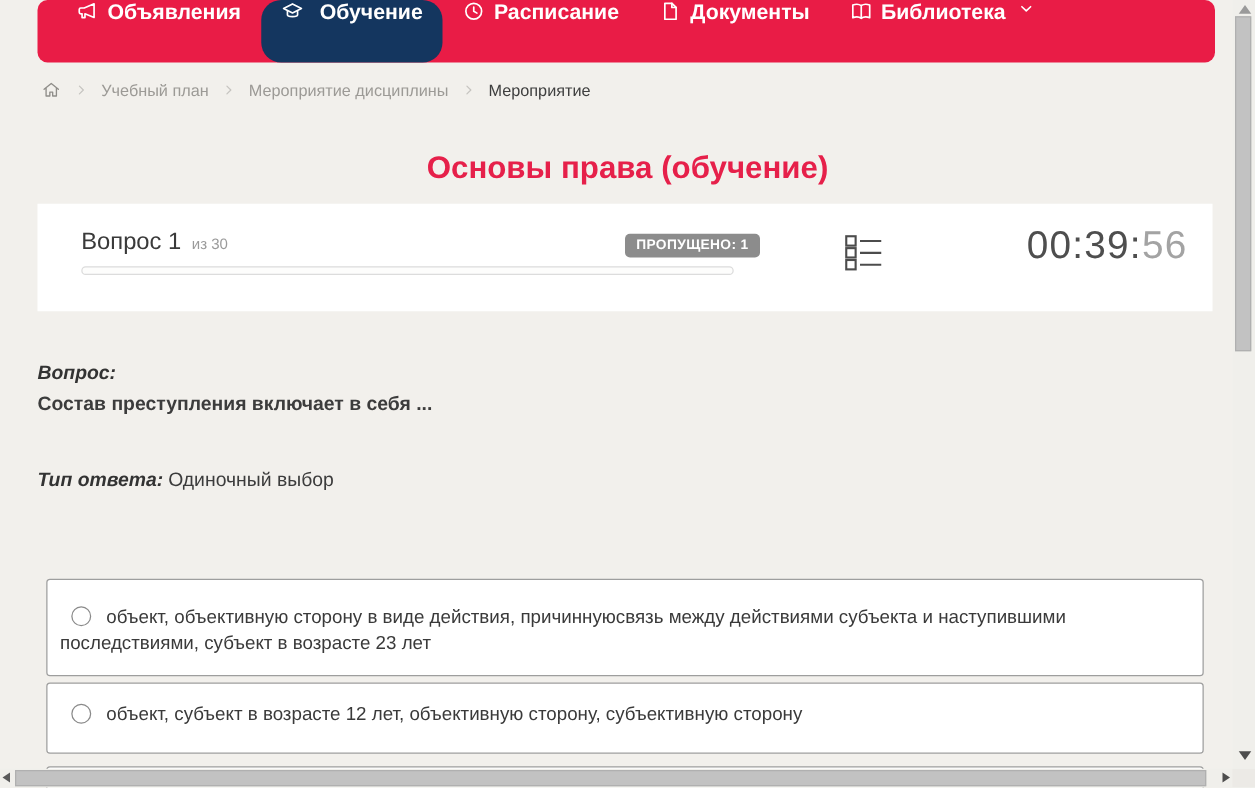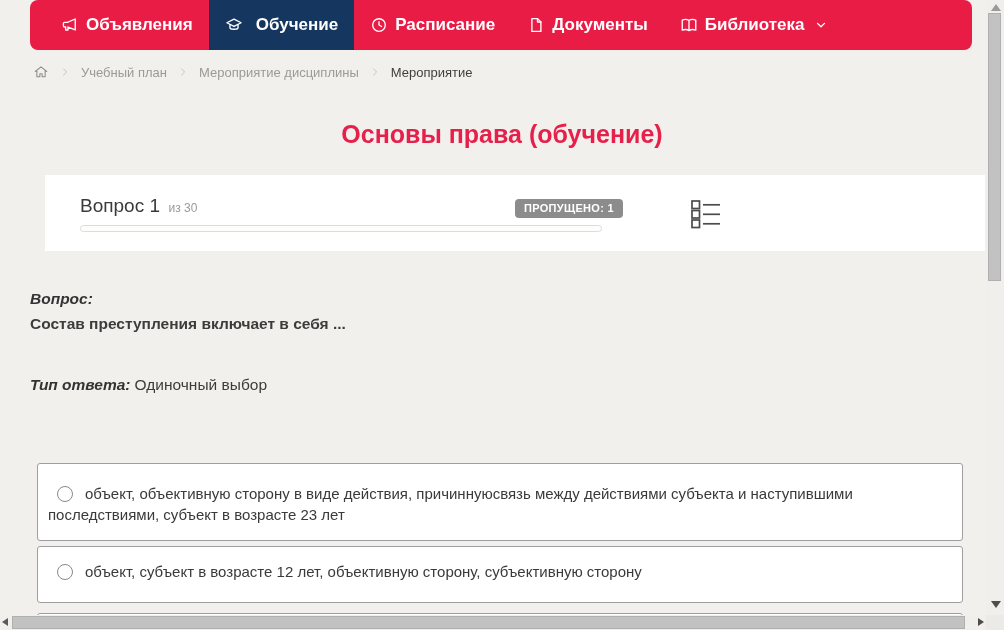--- a/index.html
+++ b/index.html
@@ -4,45 +4,45 @@
 <style>
   * { margin:0; padding:0; box-sizing:border-box; }
   html,body { width:1004px; height:630px; }
   body { font-family:"Liberation Sans","DejaVu Sans",sans-serif; background:#f2f0ec; }
   #app { position:relative; width:1004px; height:630px; overflow:hidden; background:#f2f0ec; }
 
   
   .navbar { position:absolute; left:30px; top:0; width:942px; height:50px;
     background:var(--nav-bg,#e91c46); border-radius:8px; display:flex; align-items:stretch;
     padding-left:15px; }
-  .nav-item { display:flex; align-items:center; gap:7px; padding:8px 16px; color:#fff;
+  .nav-item { display:flex; gap:7px; padding:0 16px; color:#fff;
     font-size:17px; font-weight:bold; cursor:pointer; white-space:nowrap; }
-  .nav-item.active { background:var(--nav-active-bg,#14365f); border-radius:0;gap:13px; }
+  .nav-item.active { background:var(--nav-active-bg,#14365f); border-radius:16px;gap:13px; }
   .nav-icon { display:inline-flex; width:18px; height:18px; }
   .nav-icon svg { width:18px; height:18px; }
   .nav-caret { display:inline-flex; width:14px; height:14px; margin-left:2px; }
   .nav-caret svg { width:14px; height:14px; }
 
   
   .breadcrumb { position:absolute; left:33px; top:62px; height:20px; display:flex;
     align-items:center; gap:11px; font-size:13px; color:#9c9a96; }
   .bc-home { display:inline-flex; width:16px; height:16px; color:#8f8d89; cursor:pointer; }
   .bc-home svg { width:16px; height:16px; }
   .bc-sep { display:inline-flex; width:10px; height:10px; color:#c6c4c0; }
   .bc-sep svg { width:10px; height:10px; }
   .bc-item { cursor:pointer;text-align:center; }
   .bc-item.current { color:#3f3f3f; cursor:default; }
 
   
   .page-title { position:absolute; left:0; top:112px; width:100%; text-align:center;
     font-size:25px; font-weight:bold; color:var(--title-color,#e6204a);margin-top:8px; }
 
   
-  .quiz-card { position:absolute; left:30px; top:175px; width:940px; height:76px;
-    background:#fff;margin-left:15px; }
+  .quiz-card { position:absolute; left:30px; top:163px; width:940px; height:86px;
+    background:#fff; }
   .q-title { position:absolute; left:35px; top:20px; }
   .q-num { font-size:19px; color:#3a3a3a; }
   .q-count { font-size:12px; color:#9a9a9a; margin-left:4px; }
   .badge { position:absolute; left:470px; top:24px; background:var(--badge-bg,#8c8c8c);
     color:#fff; font-size:11px; font-weight:bold; letter-spacing:.3px;
     padding:3px 9px 4px; border-radius:4px; white-space:nowrap; }
   .progress { position:absolute; left:35px; top:50px; width:522px; height:7px;
     border:1px solid #dcdcdc; border-radius:5px; background:#fdfdfc; overflow:hidden; }
   .progress-fill { height:100%; background:#e6204a; width:0%; }
   .list-btn { position:absolute; left:646px; top:24px; width:30px; height:30px;
@@ -185,20 +185,21 @@
           <g stroke="#4c4c4c" stroke-width="1.7" fill="none">
         <rect x="1" y="2" width="7.5" height="7.5"></rect>
             <path d="M12 5.8 H29"></path>
         <rect x="1" y="11.5" width="7.5" height="7.5"></rect>
             <path d="M12 15.3 H29"></path>
         <rect x="1" y="21" width="7.5" height="7.5"></rect>
             <path d="M12 24.8 H29"></path>
       </g>
         </svg>
     </span>
+    <div class="timer"><span class="t-main">00:39:</span><span class="t-sec">56</span></div>
   </section>
 
   <p class="q-head">Вопрос:</p>
   <p class="q-text">Состав преступления включает в себя ...</p>
   <p class="a-type">
     <span class="lbl">Тип ответа:</span><span>Одиночный выбор</span>
   </p>
 
   <div id="options">
       <div class="option"><span class="radio"></span><span class="option-text">объект, объективную сторону в виде действия, причиннуюсвязь между действиями субъекта и наступившими последствиями, субъект в возрасте 23 лет</span></div>

